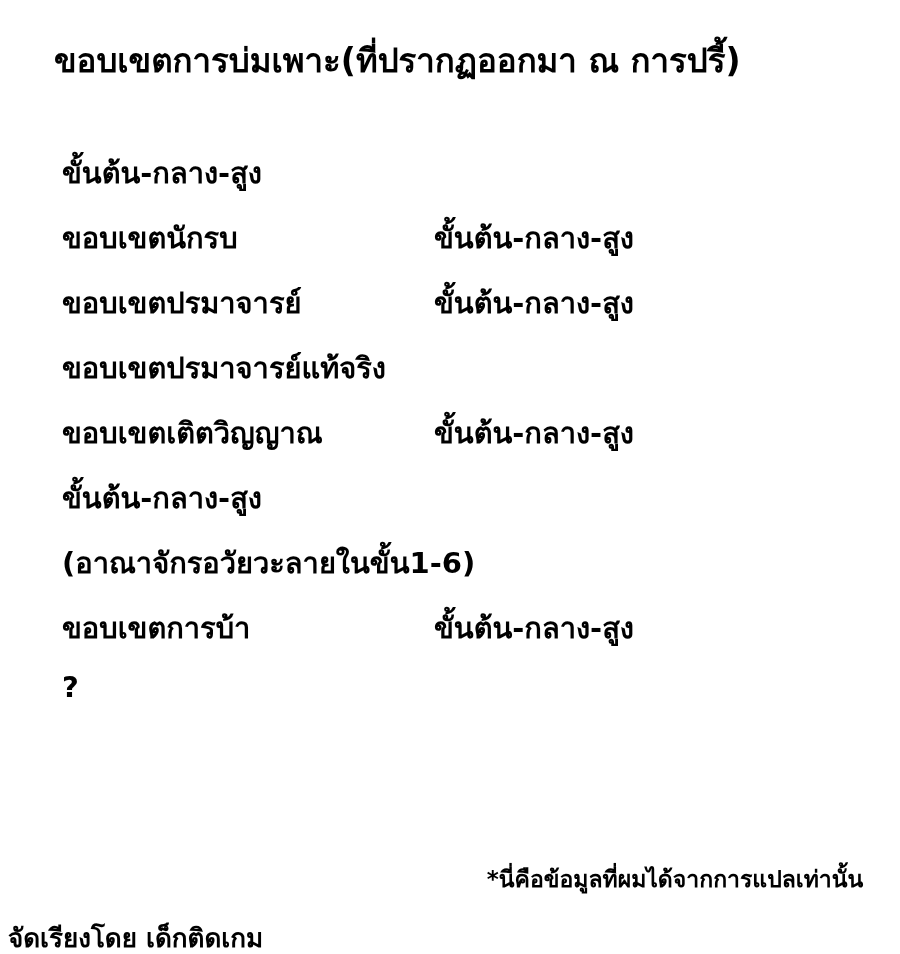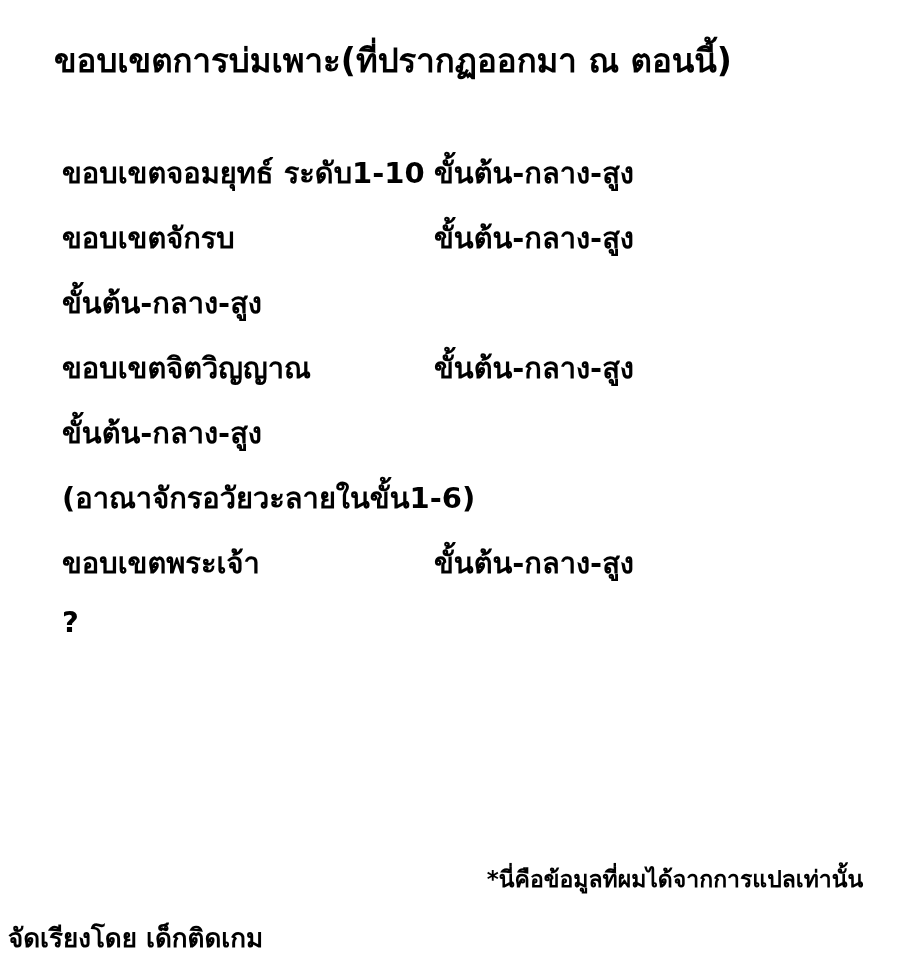--- a/index.html
+++ b/index.html
@@ -75,47 +75,51 @@
   }
   .footer-right div {
     white-space: nowrap;
   }
 </style>
 </head>
 <body>
 
 <div class="page">
 
-  <div class="title">ขอบเขตการบ่มเพาะ(ที่ปรากฏออกมา ณ ตอนนี้)</div>
+  <div class="title">ขอบเขตการบ่มเพาะ(ที่ปรากฏออกมา ณ การปรี้)</div>
 
   <div class="list">
-    <div class="row">
-      <span class="label">ขอบเขตจอมยุทธ์ ระดับ1-10</span>
-      <span class="grade">ขั้นต้น-กลาง-สูง</span>
-    </div>
-    <div class="row">
-      <span class="label">ขอบเขตจักรบ</span>
-      <span class="grade">ขั้นต้น-กลาง-สูง</span>
-    </div>
     <div class="row">
       <span class="grade">ขั้นต้น-กลาง-สูง</span>
     </div>
     <div class="row">
-      <span class="label">ขอบเขตจิตวิญญาณ</span>
+      <span class="label">ขอบเขตนักรบ</span>
+      <span class="grade">ขั้นต้น-กลาง-สูง</span>
+    </div>
+    <div class="row">
+      <span class="label">ขอบเขตปรมาจารย์</span>
+      <span class="grade">ขั้นต้น-กลาง-สูง</span>
+    </div>
+    <div class="row wide">
+      <span class="label">ขอบเขตปรมาจารย์แท้จริง</span>
+      <span class="grade"></span>
+    </div>
+    <div class="row">
+      <span class="label">ขอบเขตเติตวิญญาณ</span>
       <span class="grade">ขั้นต้น-กลาง-สูง</span>
     </div>
     <div class="row">
       <span class="grade">ขั้นต้น-กลาง-สูง</span>
     </div>
     <div class="row wide">
       <span class="label">(อาณาจักรอวัยวะลายในขั้น1-6)</span>
       <span class="grade"></span>
     </div>
     <div class="row">
-      <span class="label">ขอบเขตพระเจ้า</span>
+      <span class="label">ขอบเขตการบ้า</span>
       <span class="grade">ขั้นต้น-กลาง-สูง</span>
     </div>
     <div class="row">
       <span class="grade">?</span>
     </div>
   </div>
 
   <div class="footer-left">จัดเรียงโดย เด็กติดเกม</div>
 
   <div class="footer-right">

